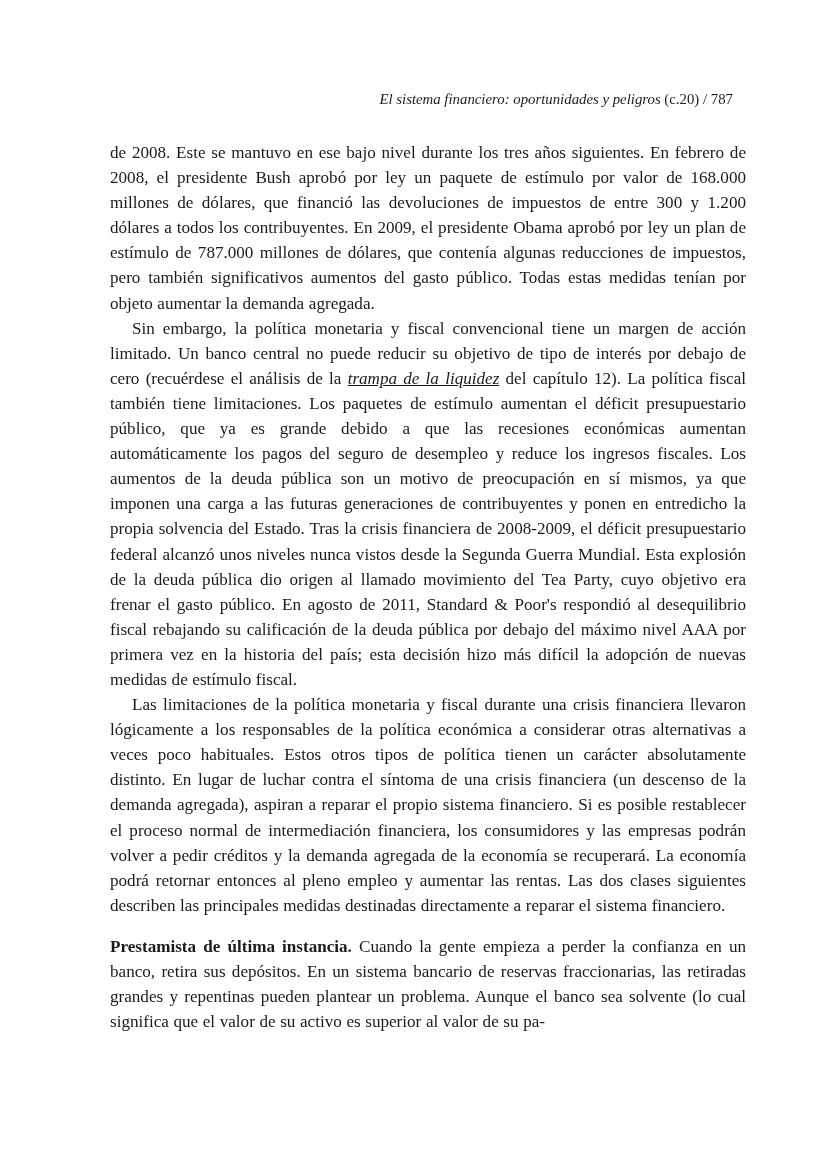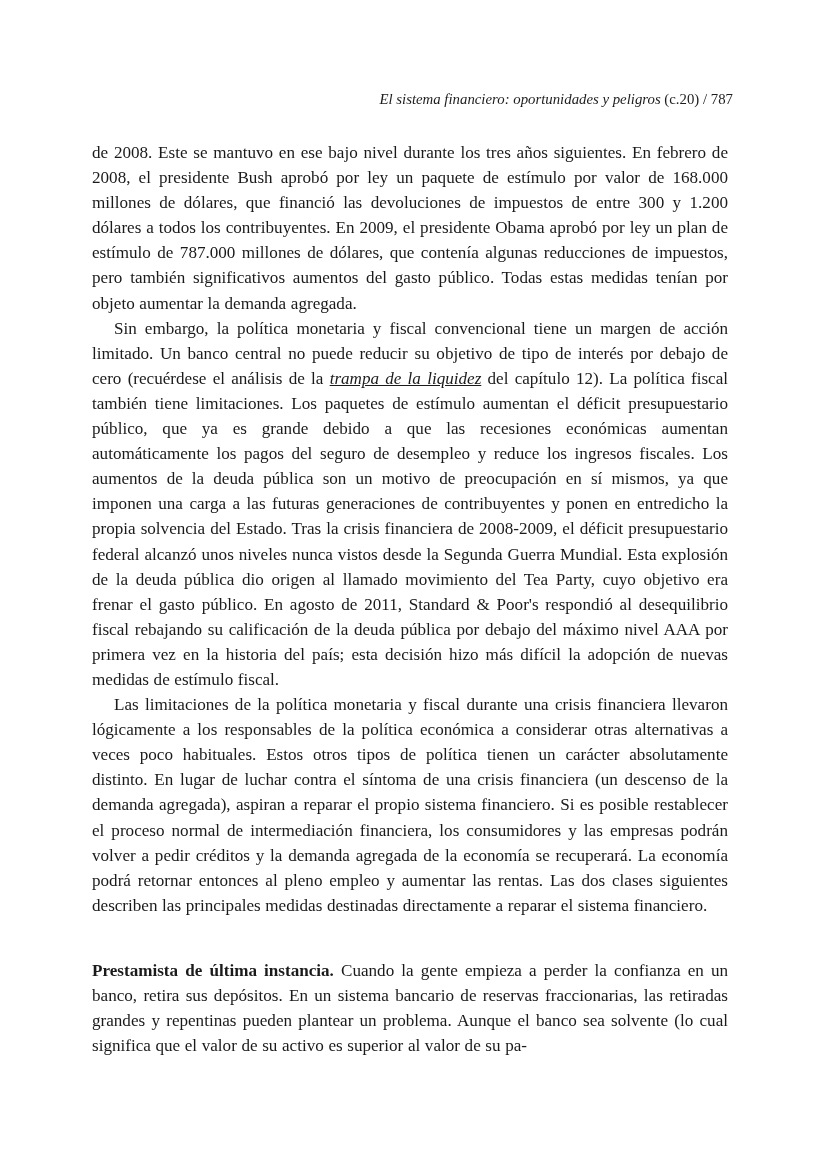--- a/index.html
+++ b/index.html
@@ -35,41 +35,41 @@
     font-style: italic;
   }
   .running-head .rh-folio {
     font-style: normal;
   }
 
   
   .text-column {
     position: absolute;
     top: 140px;
-    left: 92px;
+    left: 110px;
     width: 636px;
   }
 
   p.para {
     margin: 0;
     font-size: 17.1px;
     line-height: 25.1px;
     text-align: justify;
     text-justify: inter-word;
     -webkit-hyphens: none;
     hyphens: none;
     word-spacing: 0.02em;
   }
 
   p.para.indent {
     text-indent: 22px;
   }
 
   p.para.space-before {
-    margin-top: 40px;
+    margin-top: 16px;
   }
 
   .it {
     font-style: italic;
     text-decoration: underline;
   }
 
   .bold-lead {
     font-weight: bold;
   }

